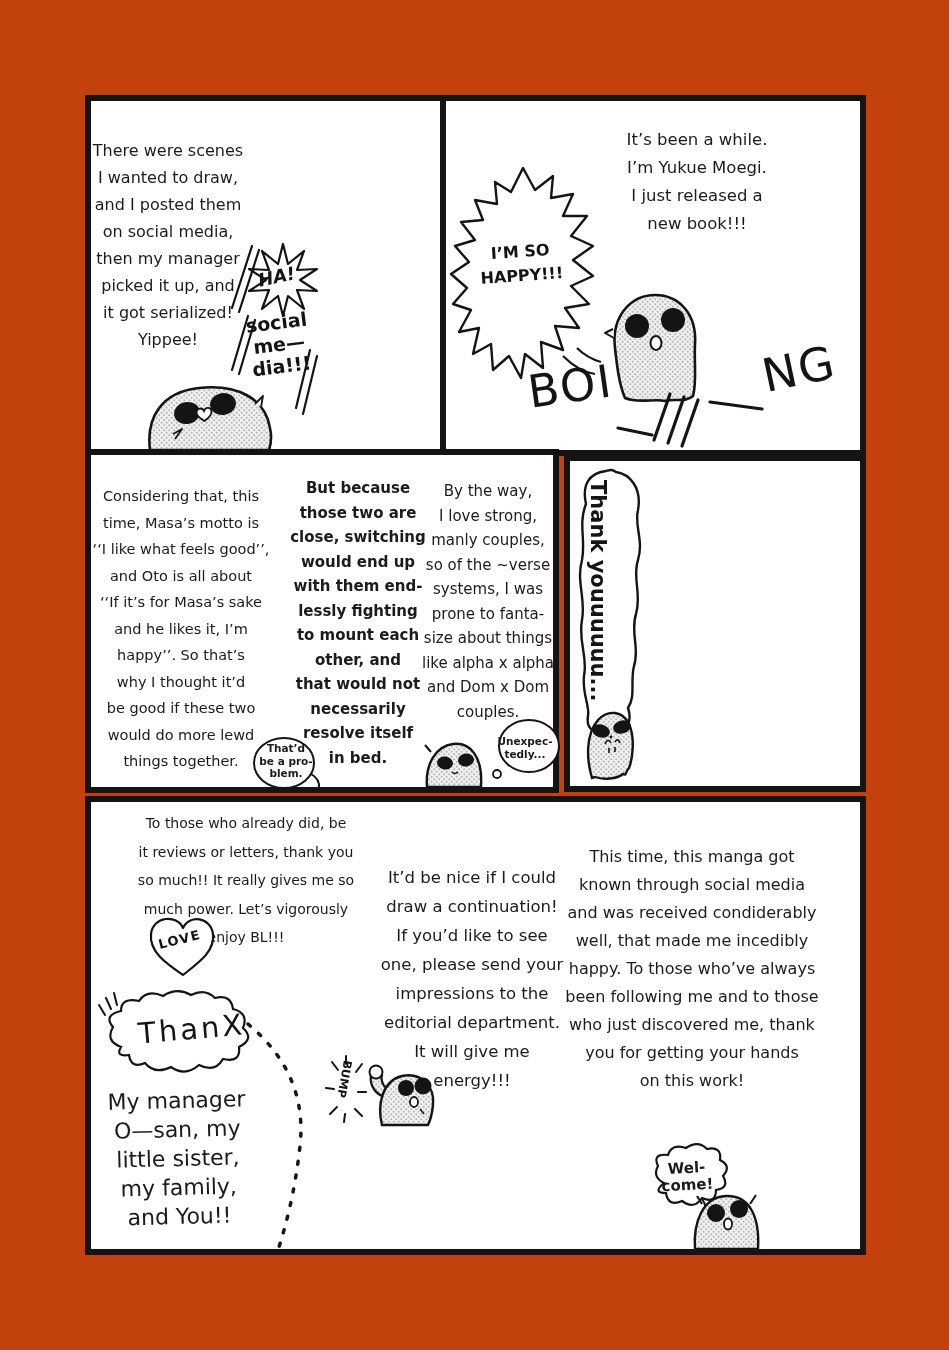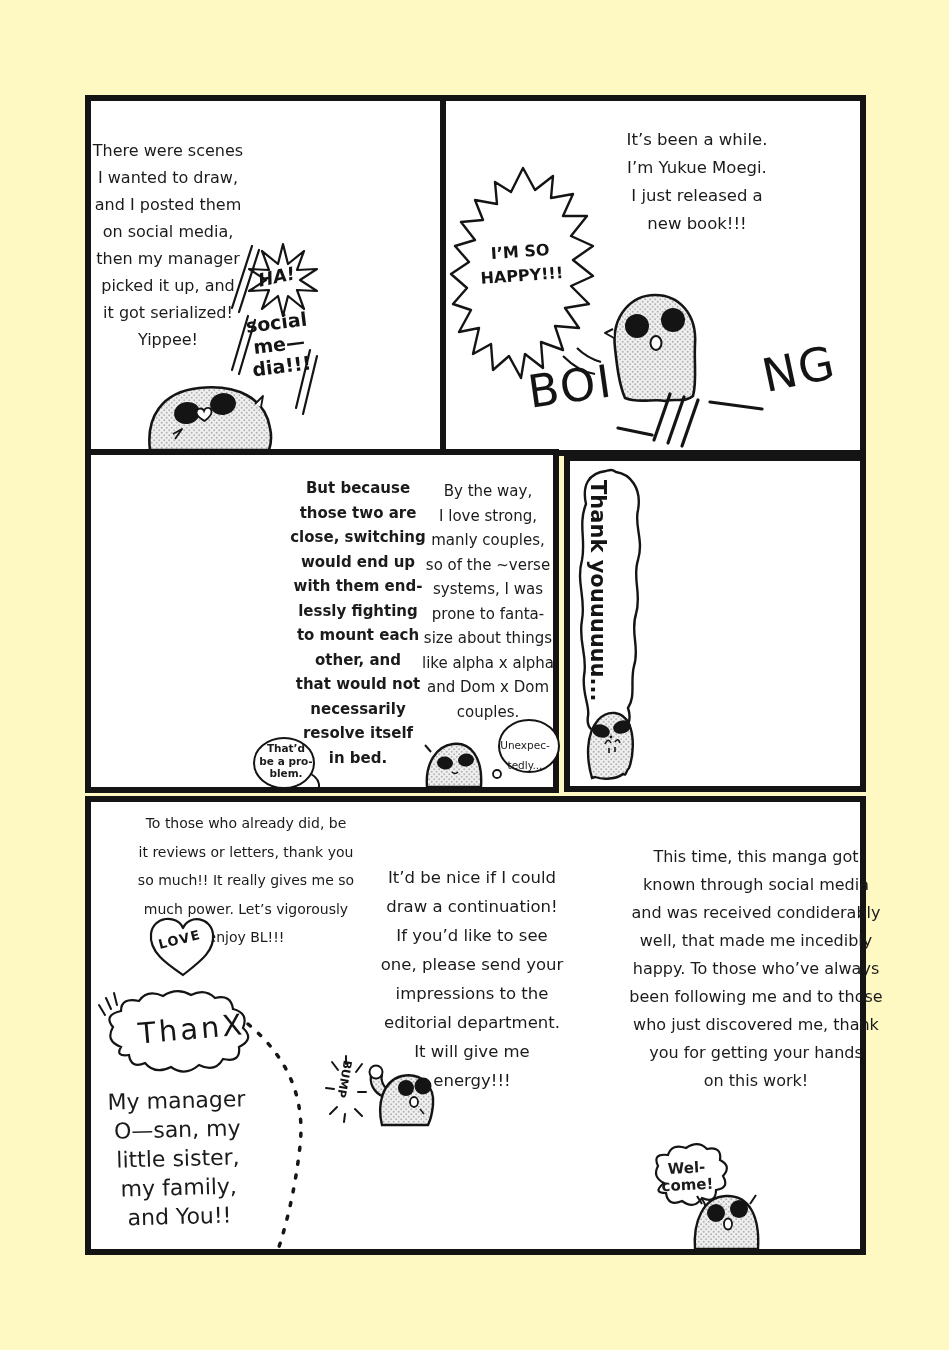--- a/index.html
+++ b/index.html
@@ -1,16 +1,16 @@
 <!DOCTYPE html>
 <html><head>
 <meta charset="utf-8">
 <style>
   html,body{margin:0;padding:0;background:#fff;}
-  #page{position:relative;width:949px;height:1350px;background:#fef9c3;overflow:hidden;
+  #page{position:relative;width:949px;height:1350px;background:#c2410c;overflow:hidden;
         font-family:"DejaVu Sans",sans-serif;color:#1b1b1b;}
   .panel{position:absolute;background:#fff;border:6px solid #141414;box-sizing:border-box;}
   .txt{position:absolute;white-space:pre-line;text-align:center;line-height:1.6;color:#1b1b1b;}
   .sfx{position:absolute;font-weight:bold;color:#141414;}
   svg{position:absolute;overflow:visible;}
   .vtxt{position:absolute;writing-mode:vertical-rl;text-align:left;color:#141414;}
 </style>
 </head>
 <body>
 
@@ -100,20 +100,31 @@
   <svg style="left:590px;top:388px;" width="180" height="60" viewBox="0 0 180 60">
     <g stroke="#141414" stroke-width="3.2" stroke-linecap="round">
       <path d="M28,40 L62,47"></path>
       <path d="M80,6 L64,52"></path>
         <path d="M94,9 L78,55"></path>
         <path d="M108,12 L92,58"></path>
       <path d="M120,14 L172,21"></path>
     </g>
   </svg>
 
+  <div class="txt" style="left:78px;top:483px;width:206px;font-size:14.5px;line-height:26.5px;">Considering that, this
+time, Masa’s motto is
+‘‘I like what feels good’’,
+and Oto is all about
+‘‘If it’s for Masa’s sake
+and he likes it, I’m
+happy’’. So that’s
+why I thought it’d
+be good if these two
+would do more lewd
+things together.</div>
   <div class="txt" style="left:288px;top:476px;width:140px;font-size:15px;line-height:24.5px;font-weight:bold;">But because
 those two are
 close, switching
 would end up
 with them end-
 lessly fighting
 to mount each
 other, and
 that would not
 necessarily
@@ -150,21 +161,21 @@
     <path d="M8,14 l-6,-7" stroke="#141414" stroke-width="2"></path>
     <ellipse cx="22" cy="25" rx="8" ry="6.5" fill="#141414" transform="rotate(8 22 25)"></ellipse>
     <ellipse cx="43" cy="22" rx="8" ry="6.5" fill="#141414" transform="rotate(-8 43 22)"></ellipse>
     <path d="M29,34 q3,3 6,0" fill="none" stroke="#141414" stroke-width="1.6"></path>
   </svg>
 
   <svg style="left:489px;top:718px;" width="72" height="64" viewBox="0 0 72 64">
     <ellipse cx="40" cy="28" rx="30" ry="26" fill="#fff" stroke="#141414" stroke-width="2"></ellipse>
     <circle cx="8" cy="56" r="4" fill="#fff" stroke="#141414" stroke-width="1.8"></circle>
   </svg>
-  <div class="txt" style="left:495px;top:735px;width:60px;font-size:10.5px;line-height:20px;font-weight:normal;">Unexpec-
+  <div class="txt" style="left:495px;top:735px;width:60px;font-size:10.5px;line-height:13px;font-weight:bold;">Unexpec-
 tedly...</div>
 
   <svg style="left:572px;top:466px;" width="70" height="290" viewBox="0 0 70 290">
     <path d="M34,5 C16,7 10,20 14,38 C6,58 14,74 10,94 C4,116 14,132 10,154 C6,176 16,190 12,210 C10,228 18,240 16,250 C14,262 22,268 28,264 C32,274 44,274 46,264 C56,264 60,254 56,242 C64,230 58,216 62,200 C68,182 58,166 64,148 C70,128 60,112 66,94 C72,74 62,60 66,44 C70,22 58,8 44,6 C40,3 38,4 34,5 Z" fill="#fff" stroke="#141414" stroke-width="2.4"></path>
     <path d="M34,266 l-6,12 l10,-5 l-3,13" fill="none" stroke="#141414" stroke-width="2"></path>
   </svg>
   <div class="vtxt" style="left:586px;top:480px;height:250px;font-size:21px;font-weight:bold;">Thank youuuuuu...</div>
 
 
   <svg style="left:585px;top:708px;" width="52" height="72" viewBox="0 0 52 72">
@@ -251,21 +262,21 @@
       </defs>
     <path d="M24,34 C14,30 8,20 12,9 L22,12 C20,20 26,26 30,28 Z" fill="url(#ht5)" stroke="#141414" stroke-width="2.2" stroke-linejoin="round"></path>
     <circle cx="16" cy="9" r="6.5" fill="#fff" stroke="#141414" stroke-width="2"></circle>
     <path d="M22,62 C17,42 22,18 42,13 C62,9 75,24 73,42 C72,52 70,58 68,62 Z" fill="url(#ht5)" stroke="#141414" stroke-width="2.4"></path>
     <circle cx="46" cy="25" r="8" fill="#141414"></circle>
     <circle cx="63" cy="23" r="8.5" fill="#141414"></circle>
     <ellipse cx="54" cy="39" rx="4" ry="5" fill="#fff" stroke="#141414" stroke-width="1.8"></ellipse>
     <path d="M60,46 l4,5" stroke="#141414" stroke-width="1.5"></path>
   </svg>
 
-  <div class="txt" style="left:616px;top:843px;width:280px;font-size:16px;line-height:28px;">This time, this manga got
+  <div class="txt" style="left:552px;top:843px;width:280px;font-size:16px;line-height:28px;">This time, this manga got
 known through social media
 and was received condiderably
 well, that made me incedibly
 happy. To those who’ve always
 been following me and to those
 who just discovered me, thank
 you for getting your hands
 on this work!</div>
 
   <svg style="left:644px;top:1139px;" width="86" height="90" viewBox="0 0 86 90">

